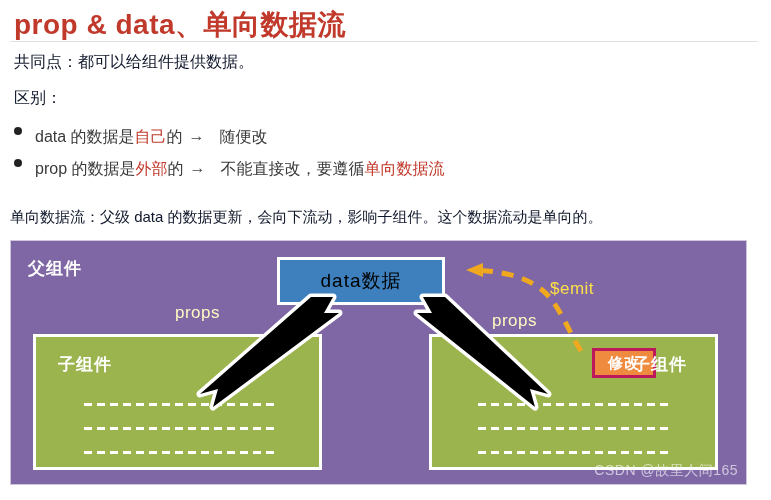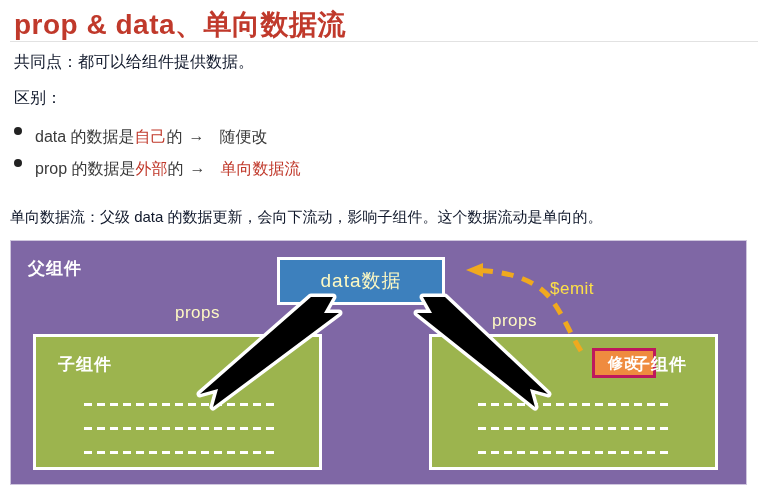--- a/index.html
+++ b/index.html
@@ -96,21 +96,21 @@
     width: 168px;
     height: 48px;
     background: #3d80bd;
     border: 3px solid #ffffff;
     box-sizing: border-box;
     display: flex;
     align-items: center;
     justify-content: center;
   }
   #data-box-label {
-    color: #fef9c3;
+    color: #000000;
     font-size: 19px;
     letter-spacing: 1px;
   }
 
   .green-box {
     position: absolute;
     top: 93px;
     width: 289px;
     height: 136px;
     background: #9cb44e;
@@ -224,20 +224,21 @@
   <span>随便改</span>
 </div>
 
 <div class="bullet-row" id="bullet-2">
   <span class="bullet-dot"></span>
   <span>prop 的数据是</span>
   <span class="hl">外部</span>
   <span>的</span>
   <span class="arrow-glyph">→</span>
   <span class="sp"></span>
+  <span>不能直接改，要遵循 </span>
   <span class="hl">单向数据流</span>
 </div>
 
 <div class="para" id="flow-desc">单向数据流：父级 data 的数据更新，会向下流动，影响子组件。这个数据流动是单向的。</div>
 
 <div id="diagram">
 
   <div id="parent-label">父组件</div>
 
   <div id="data-box">
@@ -280,13 +281,14 @@
       <path d="M 434,56 L 412,56 L 421,72 L 406,72
                L 524,166 L 519,148 L 537,153 Z" fill="#000000"></path>
     </g>
 
     <g>
       <path d="M 570,110 C 556,88 548,62 530,48 C 510,33 485,30 462,29" fill="none" stroke="#f0a91e" stroke-width="5" stroke-dasharray="12 9" stroke-linecap="butt"></path>
       <path d="M 455,29 L 472,22 L 472,36 Z" fill="#f0a91e"></path>
     </g>
   </svg>
 
+  <div id="watermark">CSDN @故里人间165</div>
 </div>
 
 </body></html>

